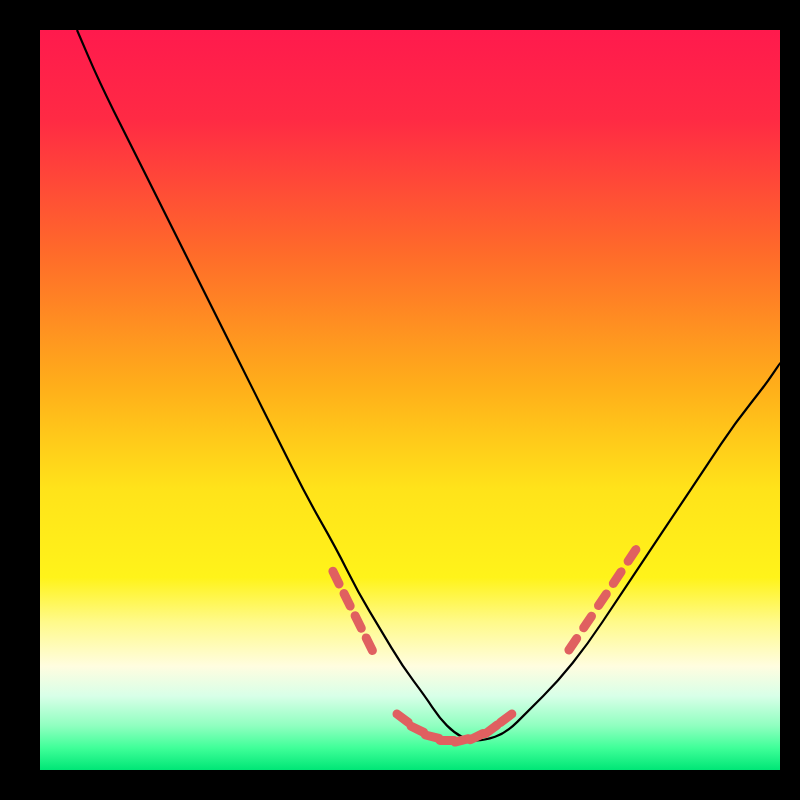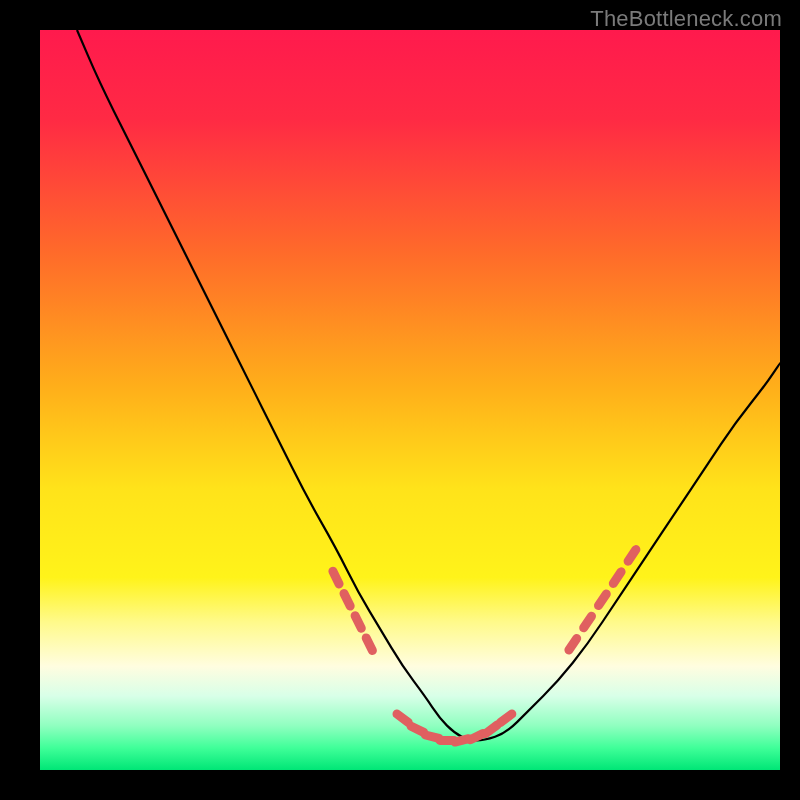--- a/index.html
+++ b/index.html
@@ -38,21 +38,20 @@
   }
   svg {
     display: block;
   }
 </style>
 </head>
 <body>
 
 <div class="frame">
 
-  <div class="attribution">TheBottleneck.com</div>
 
   <div class="plot">
     <svg id="chart-svg" width="740" height="740" viewBox="0 0 740 740" preserveAspectRatio="none">
       <defs>
         <linearGradient id="bg-grad" x1="0" y1="0" x2="0" y2="1">
             <stop offset="0.0%" stop-color="#ff1a4d"></stop>
             <stop offset="12.0%" stop-color="#ff2a44"></stop>
             <stop offset="30.0%" stop-color="#ff6a2a"></stop>
             <stop offset="48.0%" stop-color="#ffae1a"></stop>
             <stop offset="62.0%" stop-color="#ffe31a"></stop>

